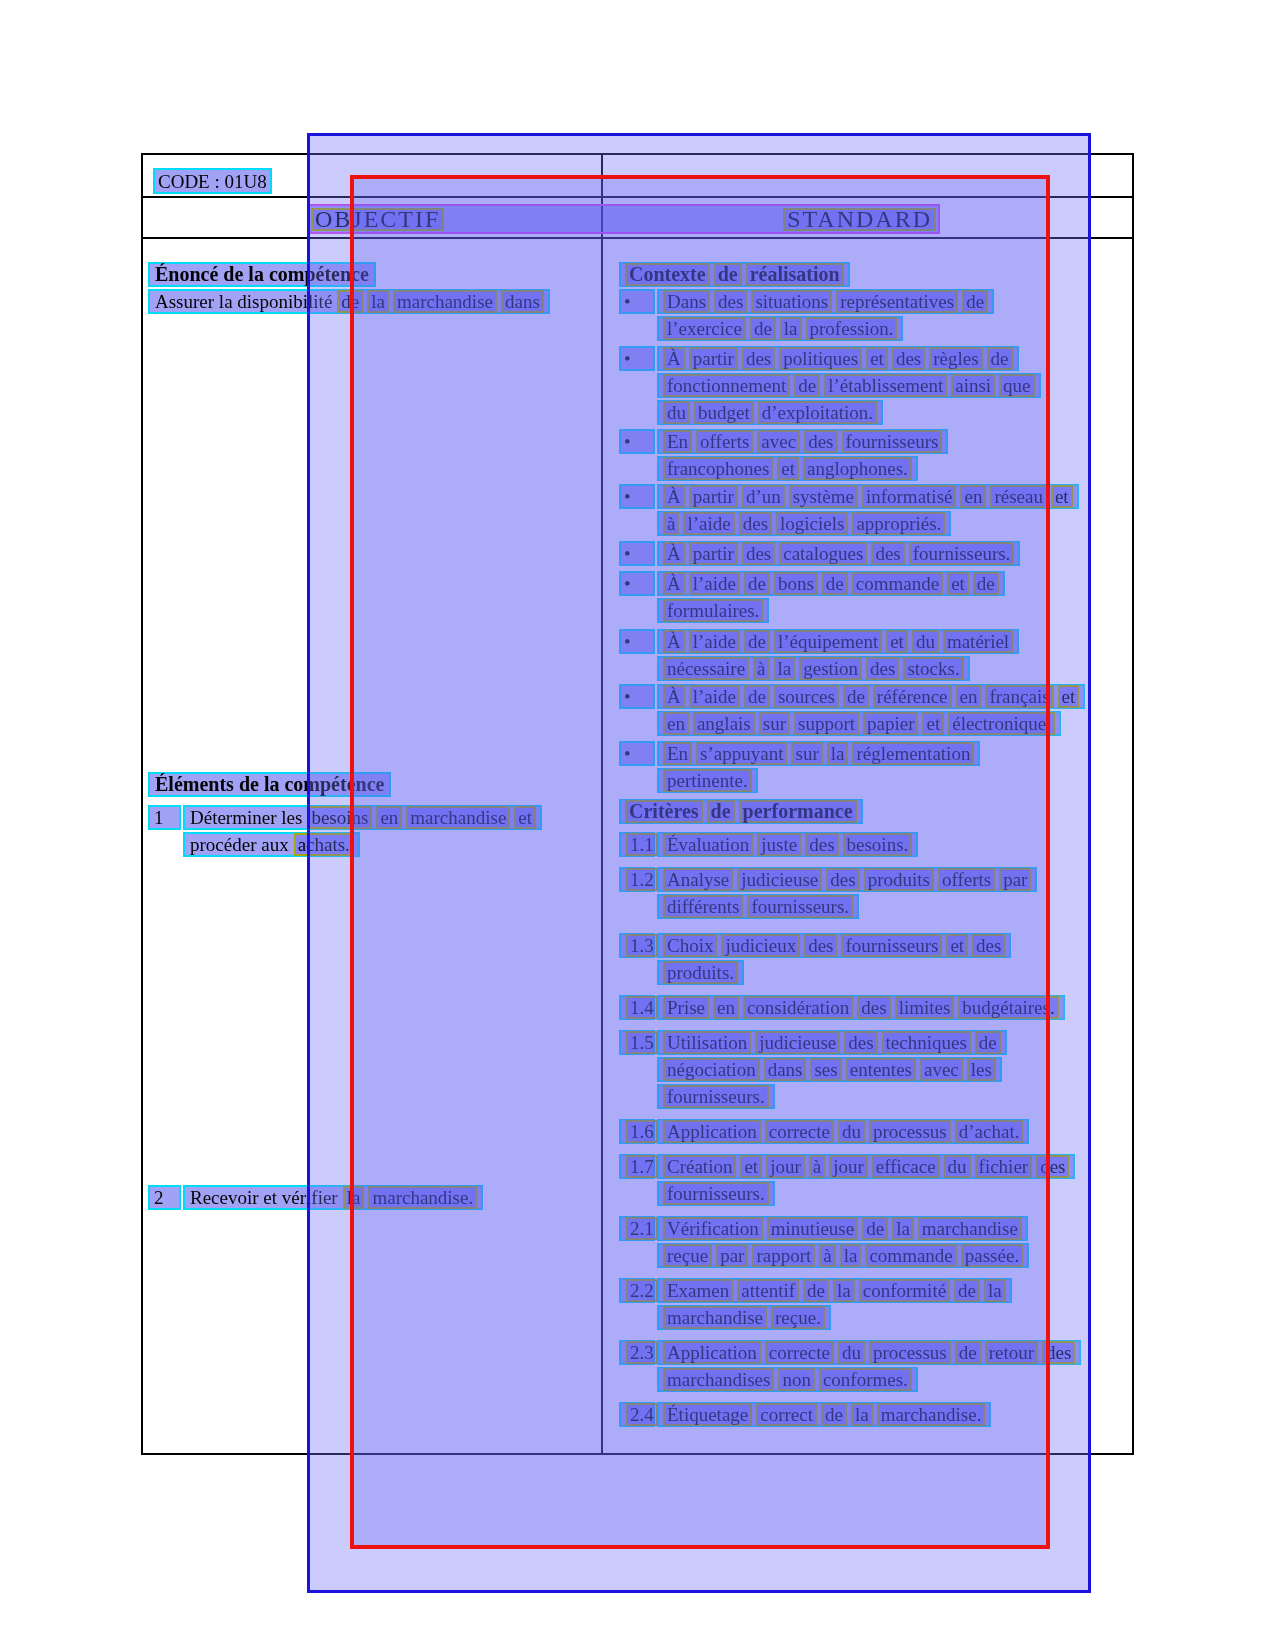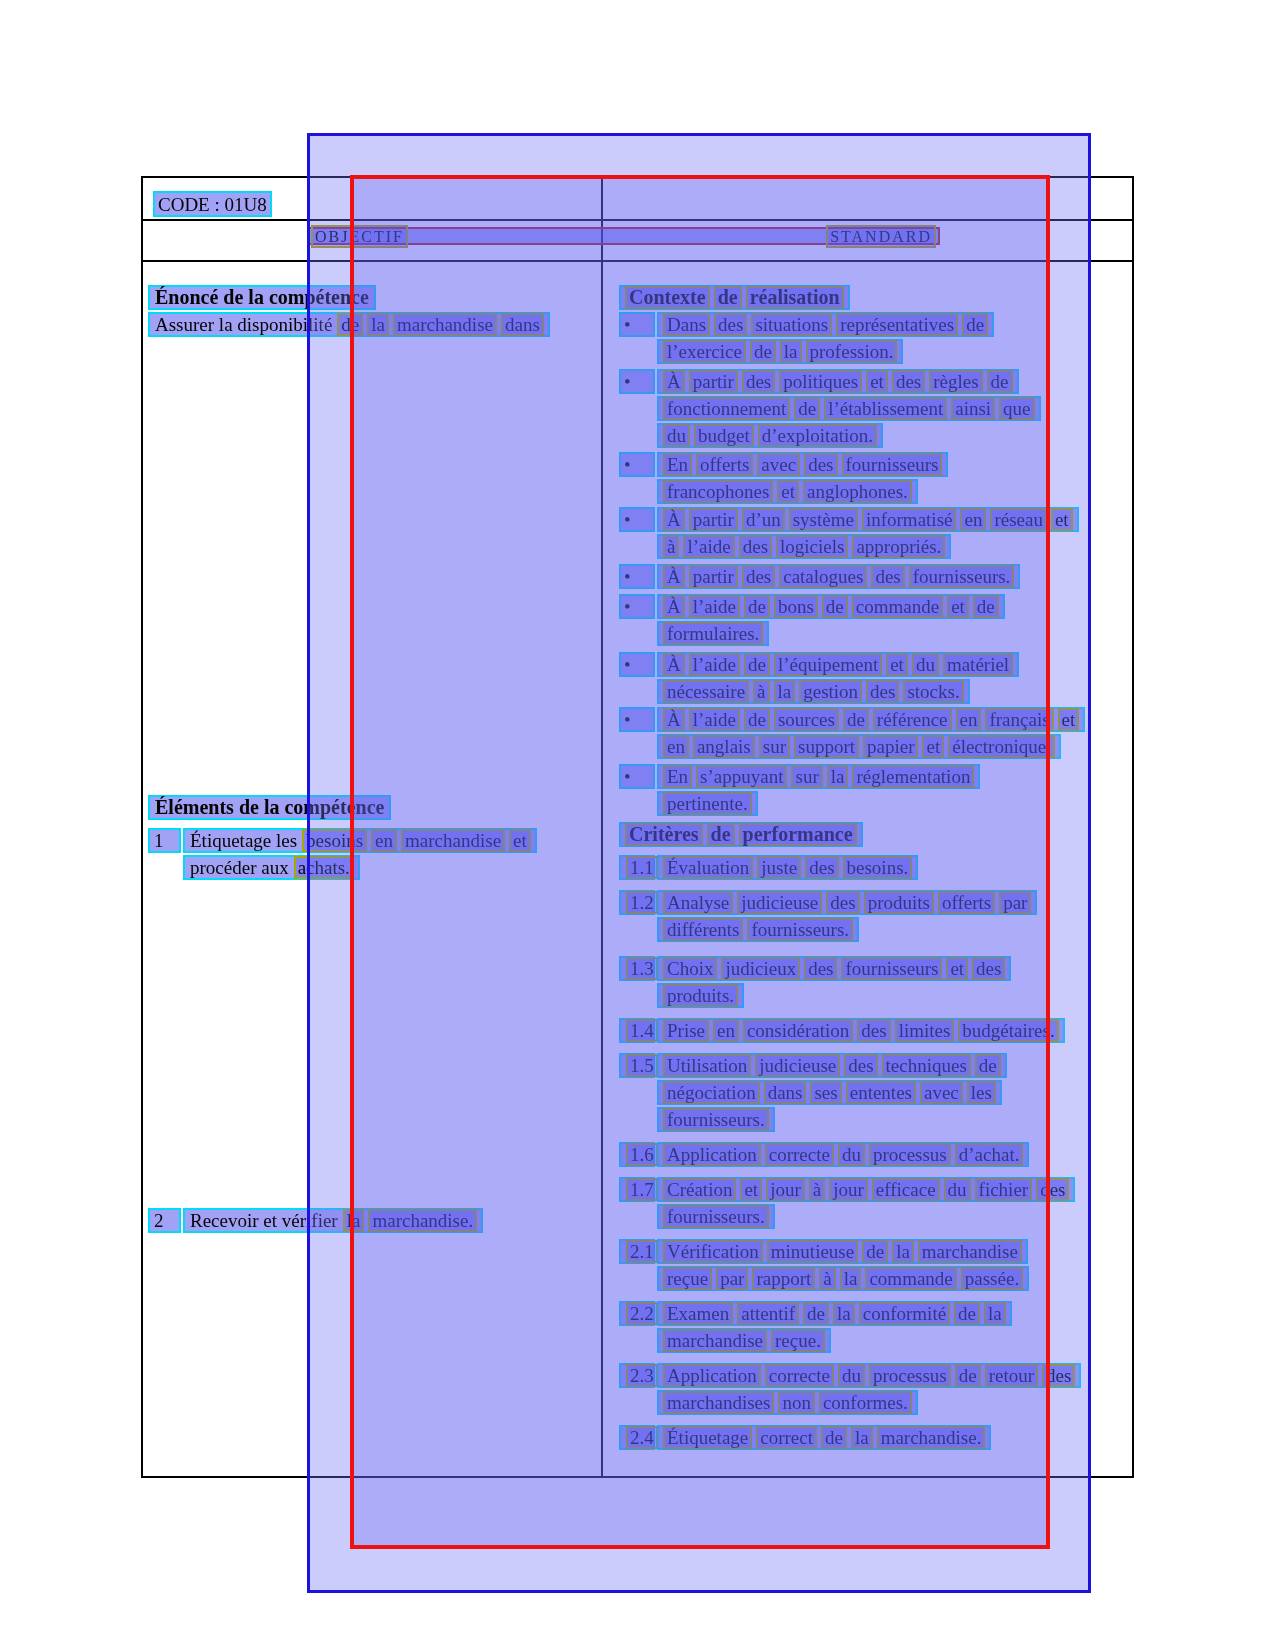--- a/index.html
+++ b/index.html
@@ -1,21 +1,21 @@
 <!DOCTYPE html>
 <html style="--ov-border: #1b12dd; --red-border: #ee1111;"><head>
 <meta charset="utf-8">
 <style>
   * { margin:0; padding:0; box-sizing:border-box; }
   html,body { background:#ffffff; }
   body { font-family:"Liberation Serif","DejaVu Serif",serif; color:#050505; }
   .page { position:relative; width:1275px; height:1651px; background:#fff; overflow:hidden; }
 
   
-  .tbl { position:absolute; left:141px; top:176px; width:993px; height:1302px; border:2px solid #000; }
+  .tbl { position:absolute; left:141px; top:153px; width:993px; height:1302px; border:2px solid #000; }
   .rowline { position:absolute; left:0; right:0; height:2px; background:#000; }
   .rl1 { top:41px; } .rl2 { top:82px; }
   .vdiv { position:absolute; left:458px; top:0; bottom:0; width:2px; background:#000; }
 
   
   .box { display:inline-flex; align-items:center; height:25px;
          border:2px solid #00dcf8; background:rgba(68,68,238,0.5);
          font-size:19px; line-height:19px; white-space:nowrap; }
   .tx { padding:0 2px; }
   .mk { width:36px; flex:none; margin-right:2px; padding-left:3px; }
@@ -26,24 +26,24 @@
   .bold { font-weight:bold; font-size:20px; }
   .ln { display:flex; align-items:flex-start; height:27px; white-space:nowrap; }
 
   
   .tbody { position:absolute; left:0; right:0; top:82px; bottom:0;text-decoration:underline; }
   .colL { position:absolute; left:0; top:0; bottom:0; width:458px; padding-left:5px; }
   .colR { position:absolute; left:460px; top:0; bottom:0; right:0; padding-left:16px; }
 
   
   .codebox { position:absolute; left:10px; top:13px; height:26px; }
-  .hdrbox { position:absolute; left:164px; top:49px; width:633px; height:18px;
+  .hdrbox { position:absolute; left:164px; top:49px; width:633px; height:30px;
             display:flex; justify-content:space-between; align-items:center;
-            border:2px solid #b91c1c; background:rgba(68,68,238,0.5);
-            font-size:16px; letter-spacing:2px; }
+            border:2px solid #d946ef; background:rgba(68,68,238,0.5);
+            font-size:24px; letter-spacing:2px; }
 
   
   .footer { position:absolute; left:148px; top:1531px; width:985px; height:24px;
             border:2px solid #00dcf8; background:rgba(68,68,238,0.5);
             font-size:19px; line-height:18px; }
   .footer .fl { position:absolute; left:3px; top:0; }
   .footer .fc { position:absolute; left:435px; top:-1px; }
   .footer .fr { position:absolute; right:2px; top:-1px; display:flex; align-items:center; }
 
   
@@ -97,21 +97,21 @@
             <div class="ln">
               <span class="box tx bold">
                 <span class="plain">Éléments de la compétence</span>
               </span>
             </div>
           </div>
           <div style="margin-top: 6px;">
             <div class="ln">
               <span class="box mk mkl">1</span>
               <span class="box tx">
-                <span class="plain">Étiquetage les</span>
+                <span class="plain">Déterminer les</span>
                 <span class="w">besoins</span>
                 <span class="w">en</span>
                 <span class="w">marchandise</span>
                 <span class="w">et</span>
               </span>
             </div>
             <div class="ln" style="margin-left: 35px;">
               <span class="box tx">
                 <span class="plain">procéder aux</span>
                 <span class="w">achats.</span>

